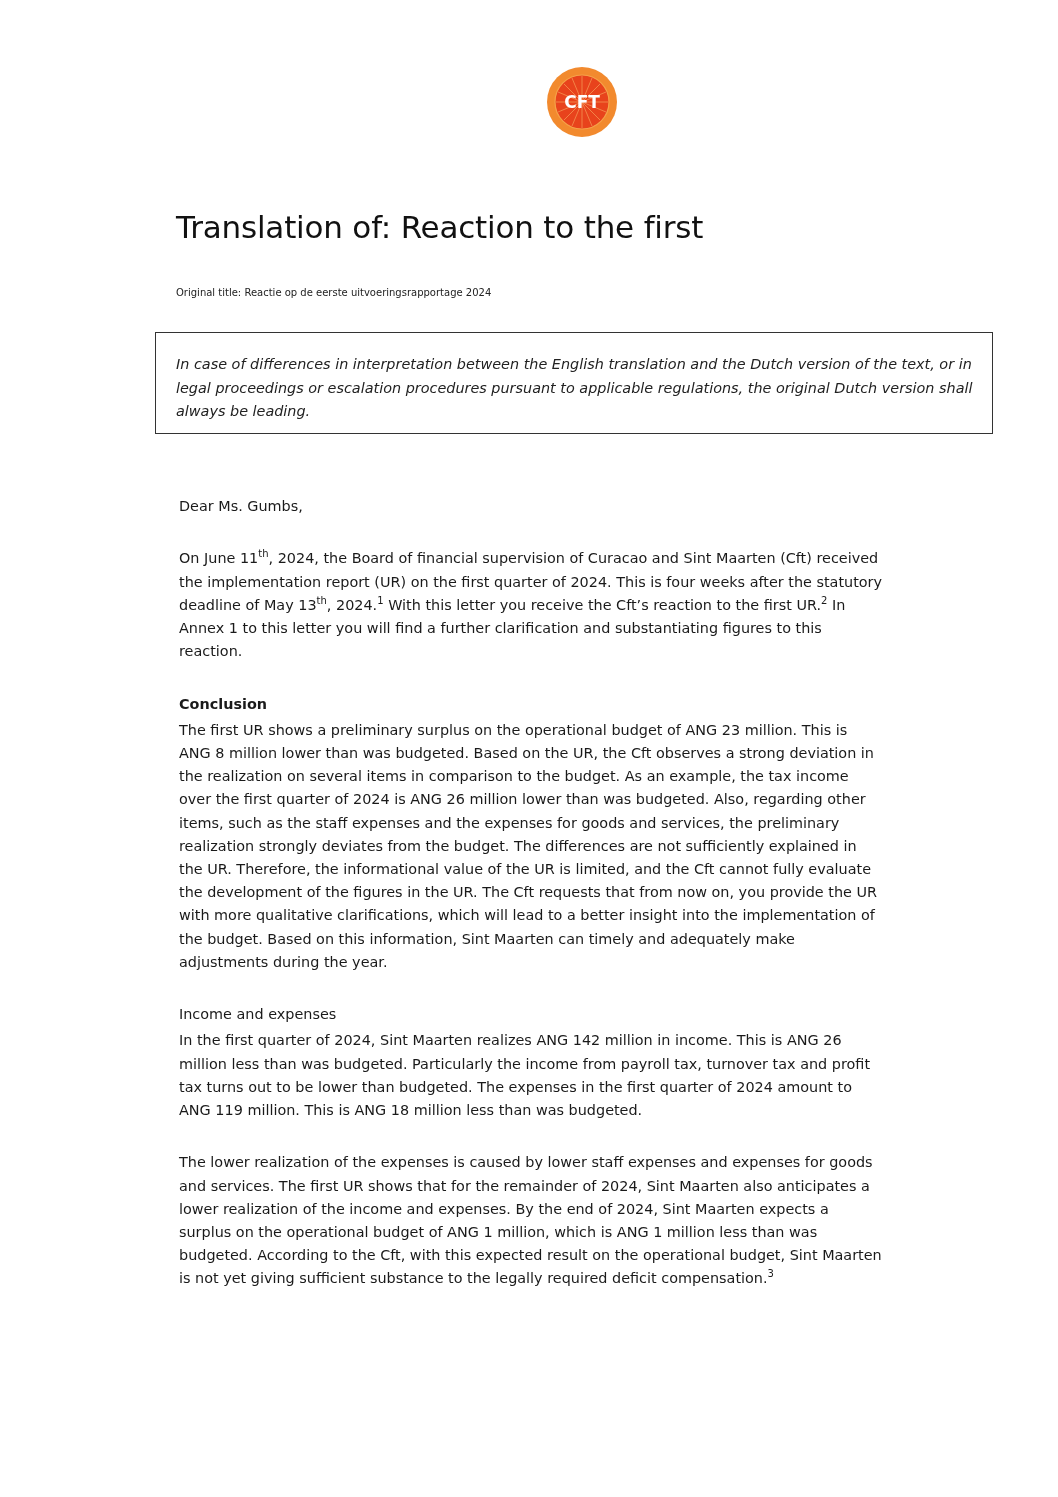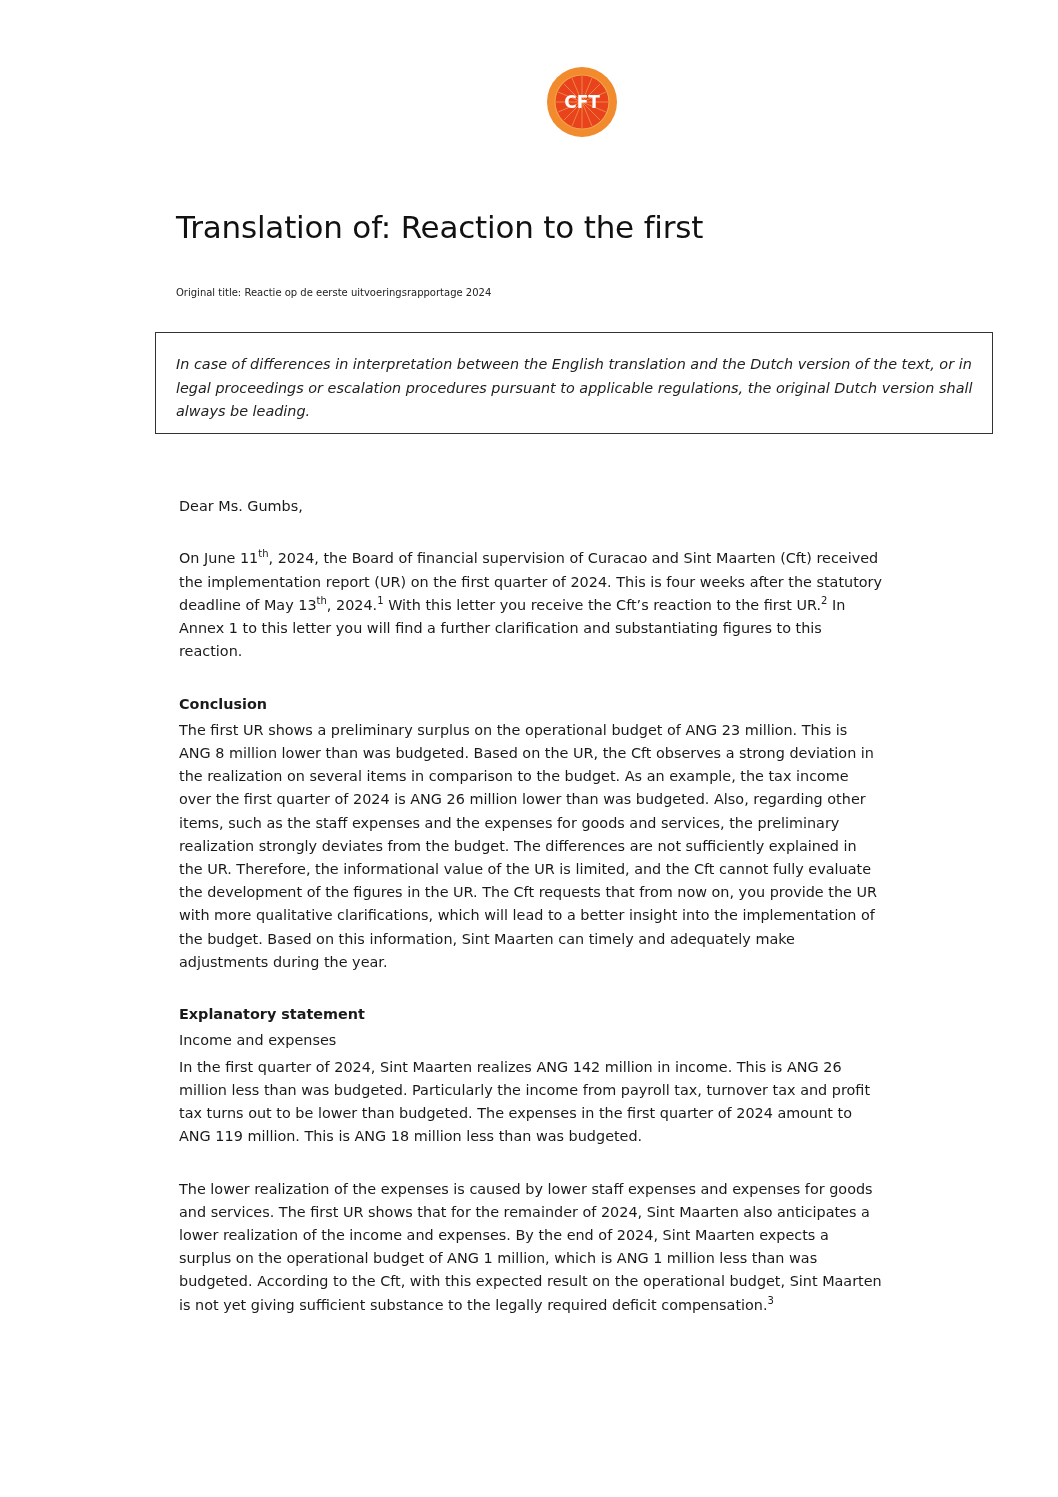--- a/index.html
+++ b/index.html
@@ -52,19 +52,18 @@
 </div>
 
 <div class="body">
   <p>Dear Ms. Gumbs,</p>
   <div class="gap"></div>
   <p><span>On June 11</span><sup>th</sup><span>, 2024, the Board of financial supervision of Curacao and Sint Maarten (Cft) received the implementation report (UR) on the first quarter of 2024. This is four weeks after the statutory deadline of May 13</span><sup>th</sup><span>, 2024.</span><sup>1</sup><span> With this letter you receive the Cft’s reaction to the first UR.</span><sup>2</sup><span> In Annex 1 to this letter you will find a further clarification and substantiating figures to this reaction.</span></p>
   <div class="gap"></div>
   <p class="h">Conclusion</p>
   <p>The first UR shows a preliminary surplus on the operational budget of ANG 23 million. This is ANG 8 million lower than was budgeted. Based on the UR, the Cft observes a strong deviation in the realization on several items in comparison to the budget. As an example, the tax income over the first quarter of 2024 is ANG 26 million lower than was budgeted. Also, regarding other items, such as the staff expenses and the expenses for goods and services, the preliminary realization strongly deviates from the budget. The differences are not sufficiently explained in the UR. Therefore, the informational value of the UR is limited, and the Cft cannot fully evaluate the development of the figures in the UR. The Cft requests that from now on, you provide the UR with more qualitative clarifications, which will lead to a better insight into the implementation of the budget. Based on this information, Sint Maarten can timely and adequately make adjustments during the year.</p>
   <div class="gap"></div>
-  <p class="h">Explanatory statement</p>
   <p class="u">Income and expenses</p>
   <p>In the first quarter of 2024, Sint Maarten realizes ANG 142 million in income. This is ANG 26 million less than was budgeted. Particularly the income from payroll tax, turnover tax and profit tax turns out to be lower than budgeted. The expenses in the first quarter of 2024 amount to ANG 119 million. This is ANG 18 million less than was budgeted.</p>
   <div class="gap"></div>
   <p><span>The lower realization of the expenses is caused by lower staff expenses and expenses for goods and services. The first UR shows that for the remainder of 2024, Sint Maarten also anticipates a lower realization of the income and expenses. By the end of 2024, Sint Maarten expects a surplus on the operational budget of ANG 1 million, which is ANG 1 million less than was budgeted. According to the Cft, with this expected result on the operational budget, Sint Maarten is not yet giving sufficient substance to the legally required deficit compensation.</span><sup>3</sup></p>
   <div class="gap"></div>
 </div>
 
 </body></html>

